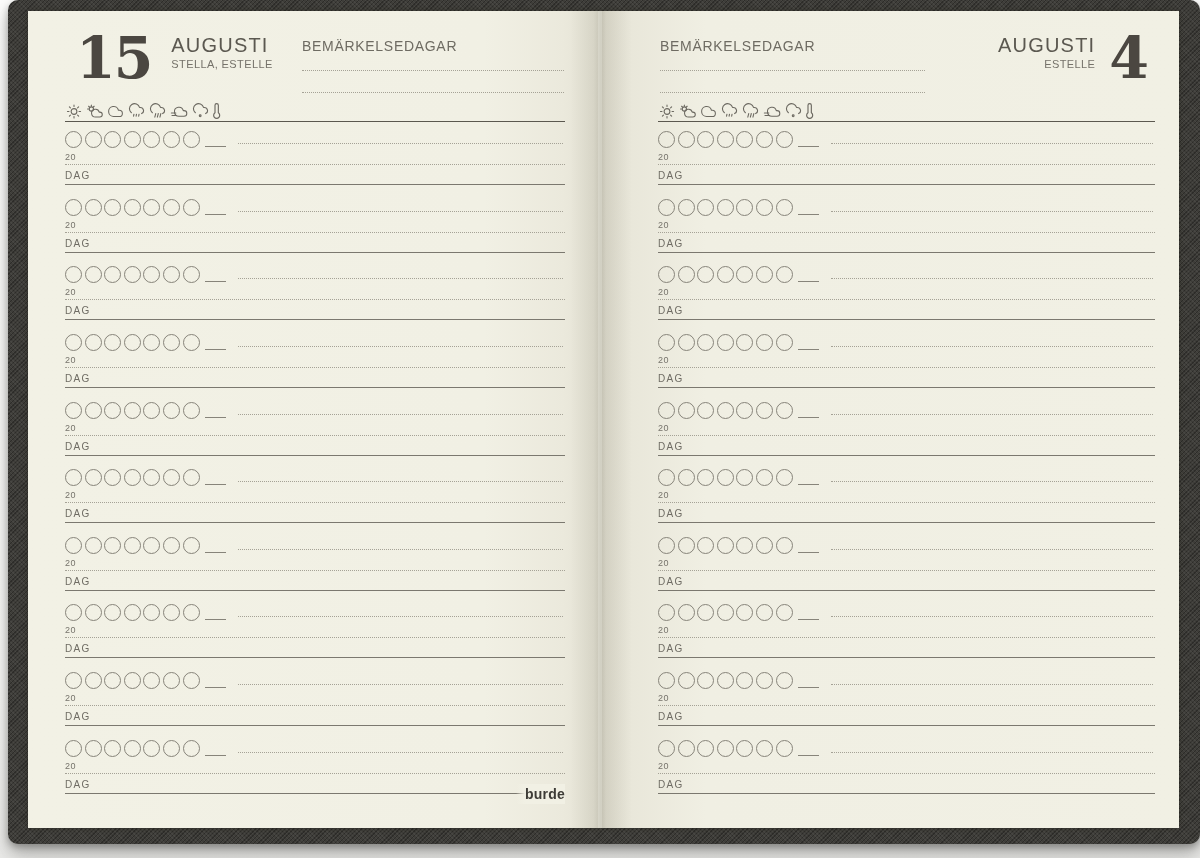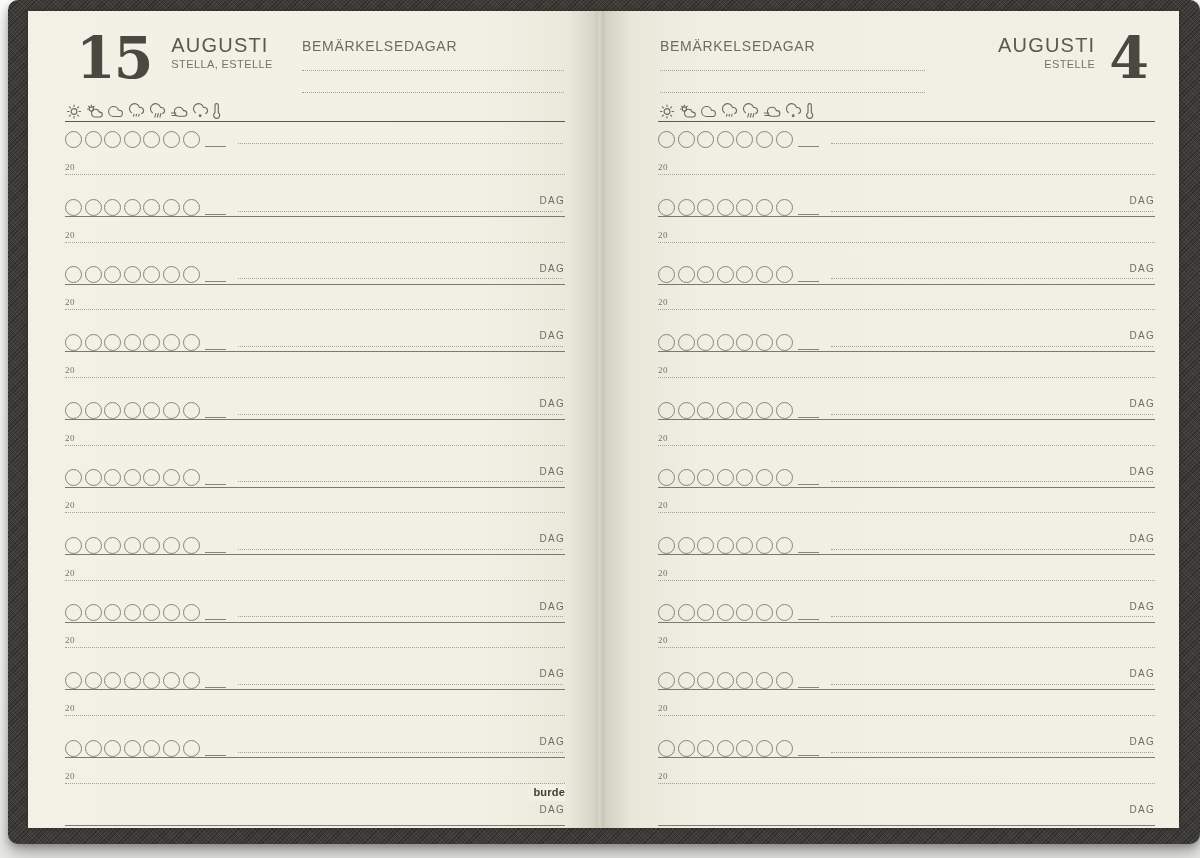--- a/index.html
+++ b/index.html
@@ -70,29 +70,29 @@
   
   .blocks{position:absolute;left:0;right:0;top:117px;}
   .block{height:67.65px;}
   .crow{display:flex;align-items:flex-end;height:20px;}
   .circle{
     width:17px;height:17px;box-sizing:border-box;flex:none;
     border:1.3px solid #87847a;border-radius:50%;margin-right:2.6px;
   }
   .mini{width:21px;flex:none;border-bottom:1.6px solid #87847a;margin:0 0 1px 3px;}
   .dfill{flex:1;border-bottom:1px dotted #a5a296;margin:0 2px 4px 12px;}
-  .yrow{margin-top:12px;border-bottom:1px dotted #a5a296;padding-bottom:2px;line-height:10px;font-family:Liberation Serif, serif;}
+  .yrow{margin-top:2px;border-bottom:1px dotted #a5a296;padding-bottom:2px;line-height:10px;}
   .ylab{font-size:9px;color:#76736b;letter-spacing:.5px;}
-  .drow{margin-top:18px;border-bottom:1.5px solid #7b786f;padding-bottom:10px;line-height:11px;text-align:right;}
+  .drow{margin-top:3px;border-bottom:1.5px solid #7b786f;padding-bottom:3px;line-height:11px;}
   .dlab{font-size:10px;color:#6f6c64;letter-spacing:1.3px;}
 
   
   .brand{
     position:absolute;right:0;top:773px;z-index:3;
-    font-size:11px;font-weight:700;letter-spacing:.2px;color:#3e3c37;
+    font-size:14px;font-weight:700;letter-spacing:.2px;color:#3e3c37;
     background:linear-gradient(90deg,rgba(241,240,228,0) 0%,#f1f0e4 18%);
     padding:3px 0 3px 9px;line-height:1;
   }
 </style>
 </head>
 <body>
 
 <div class="book">
   <div class="spread">
 

